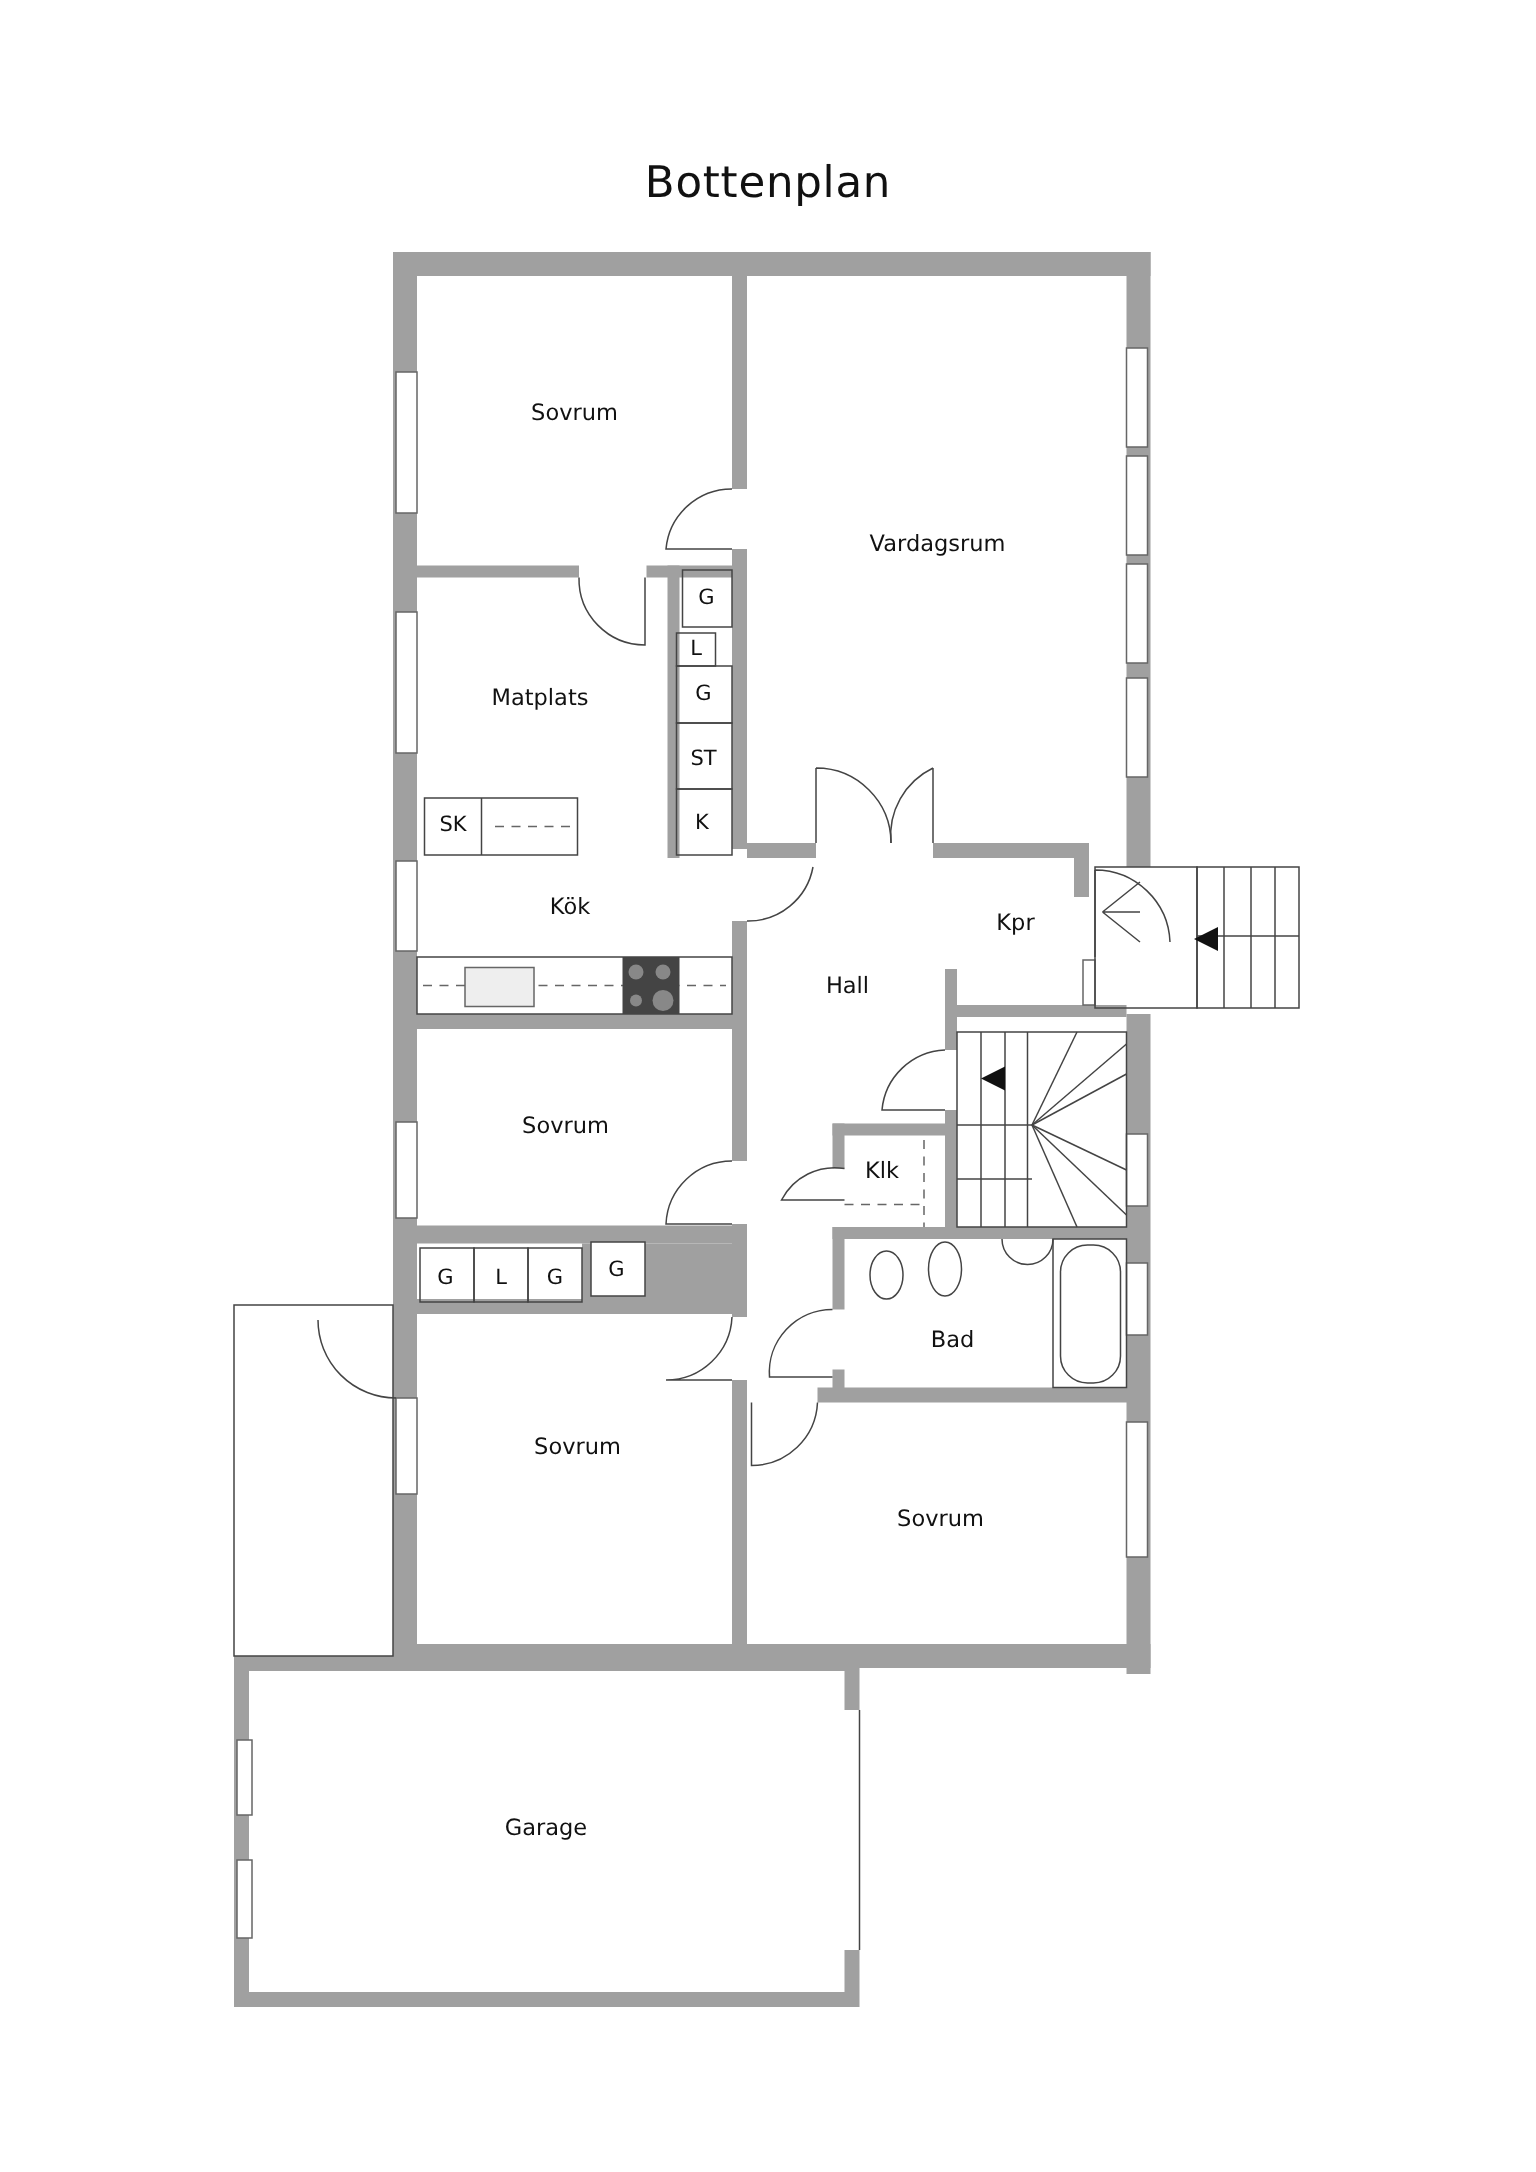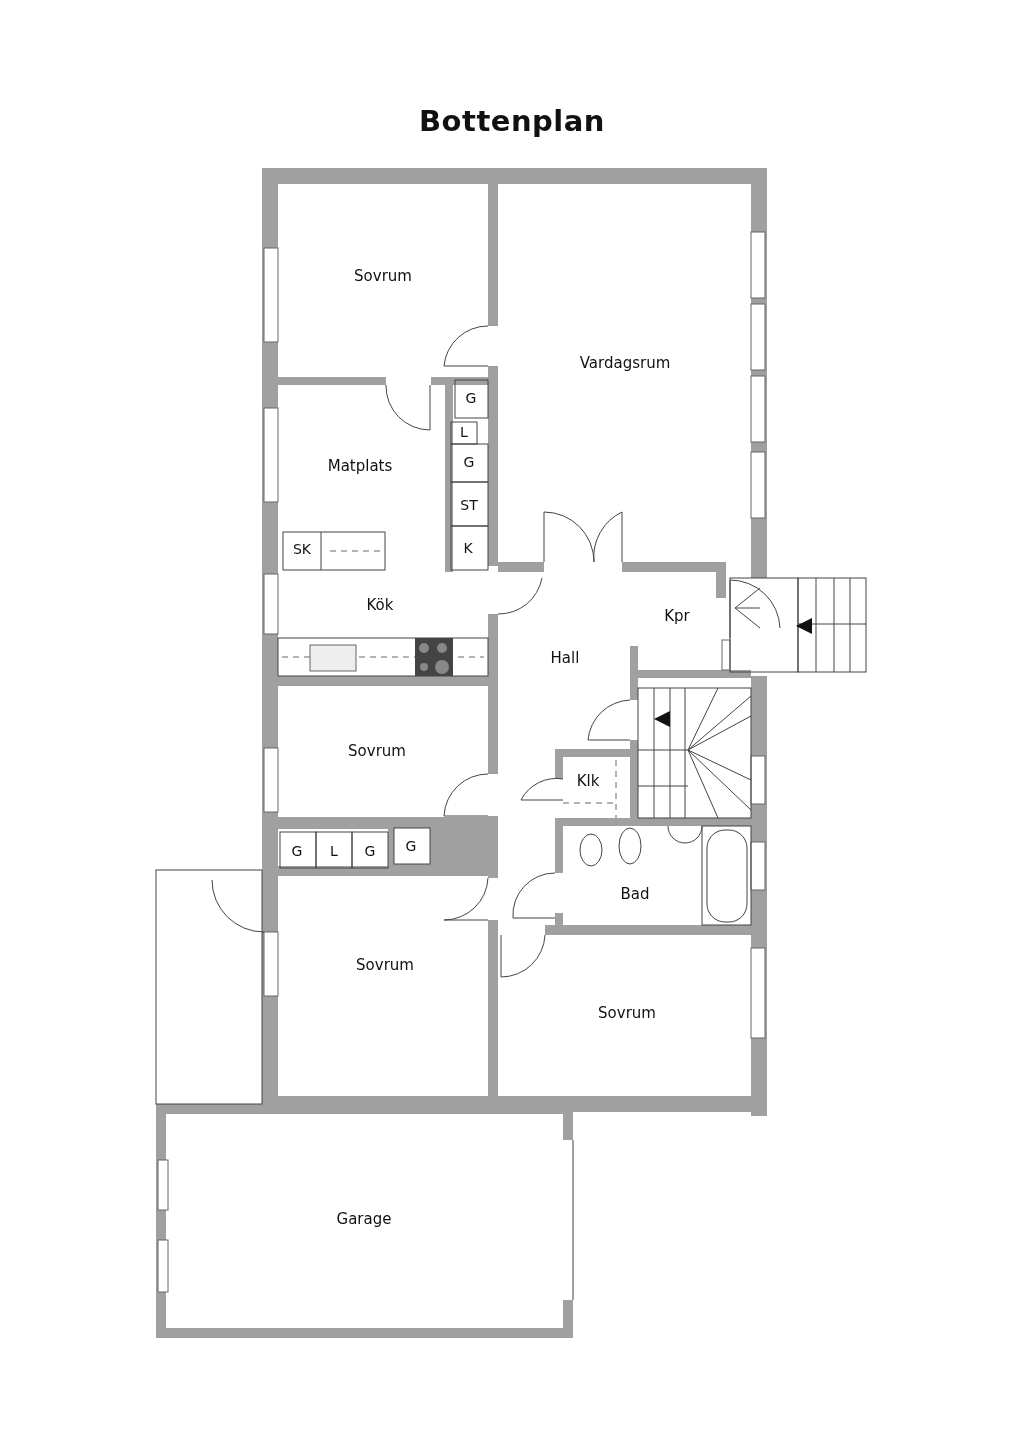--- a/index.html
+++ b/index.html
@@ -1,17 +1,17 @@
 <!DOCTYPE html>
 <html><head>
 <meta charset="utf-8">
 <style>
   html,body{margin:0;padding:0;background:#fff;}
   body{width:1024px;height:1448px;position:relative;overflow:hidden;font-family:"DejaVu Sans","Liberation Sans",sans-serif;}
-  .title{position:absolute;left:0;top:104px;width:1024px;text-align:center;font-size:29px;color:#111;letter-spacing:0.5px;font-weight:bold;}
+  .title{position:absolute;left:0;top:104px;width:1024px;text-align:center;font-size:29px;color:#111;letter-spacing:0.5px;}
   svg{position:absolute;left:0;top:0;}
   .lbl{font-family:"DejaVu Sans","Liberation Sans",sans-serif;font-size:15px;fill:#111;text-anchor:middle;dominant-baseline:middle;}
   .lbl-s{font-size:14px;}
   .wall{fill:#a0a0a0;}
   .thin{fill:none;stroke:#444;stroke-width:1;}
   .win{fill:#fff;stroke:#666;stroke-width:1;}
   .dash{stroke:#666;stroke-width:1;stroke-dasharray:6 5;fill:none;}
 </style>
 </head>
 <body>

